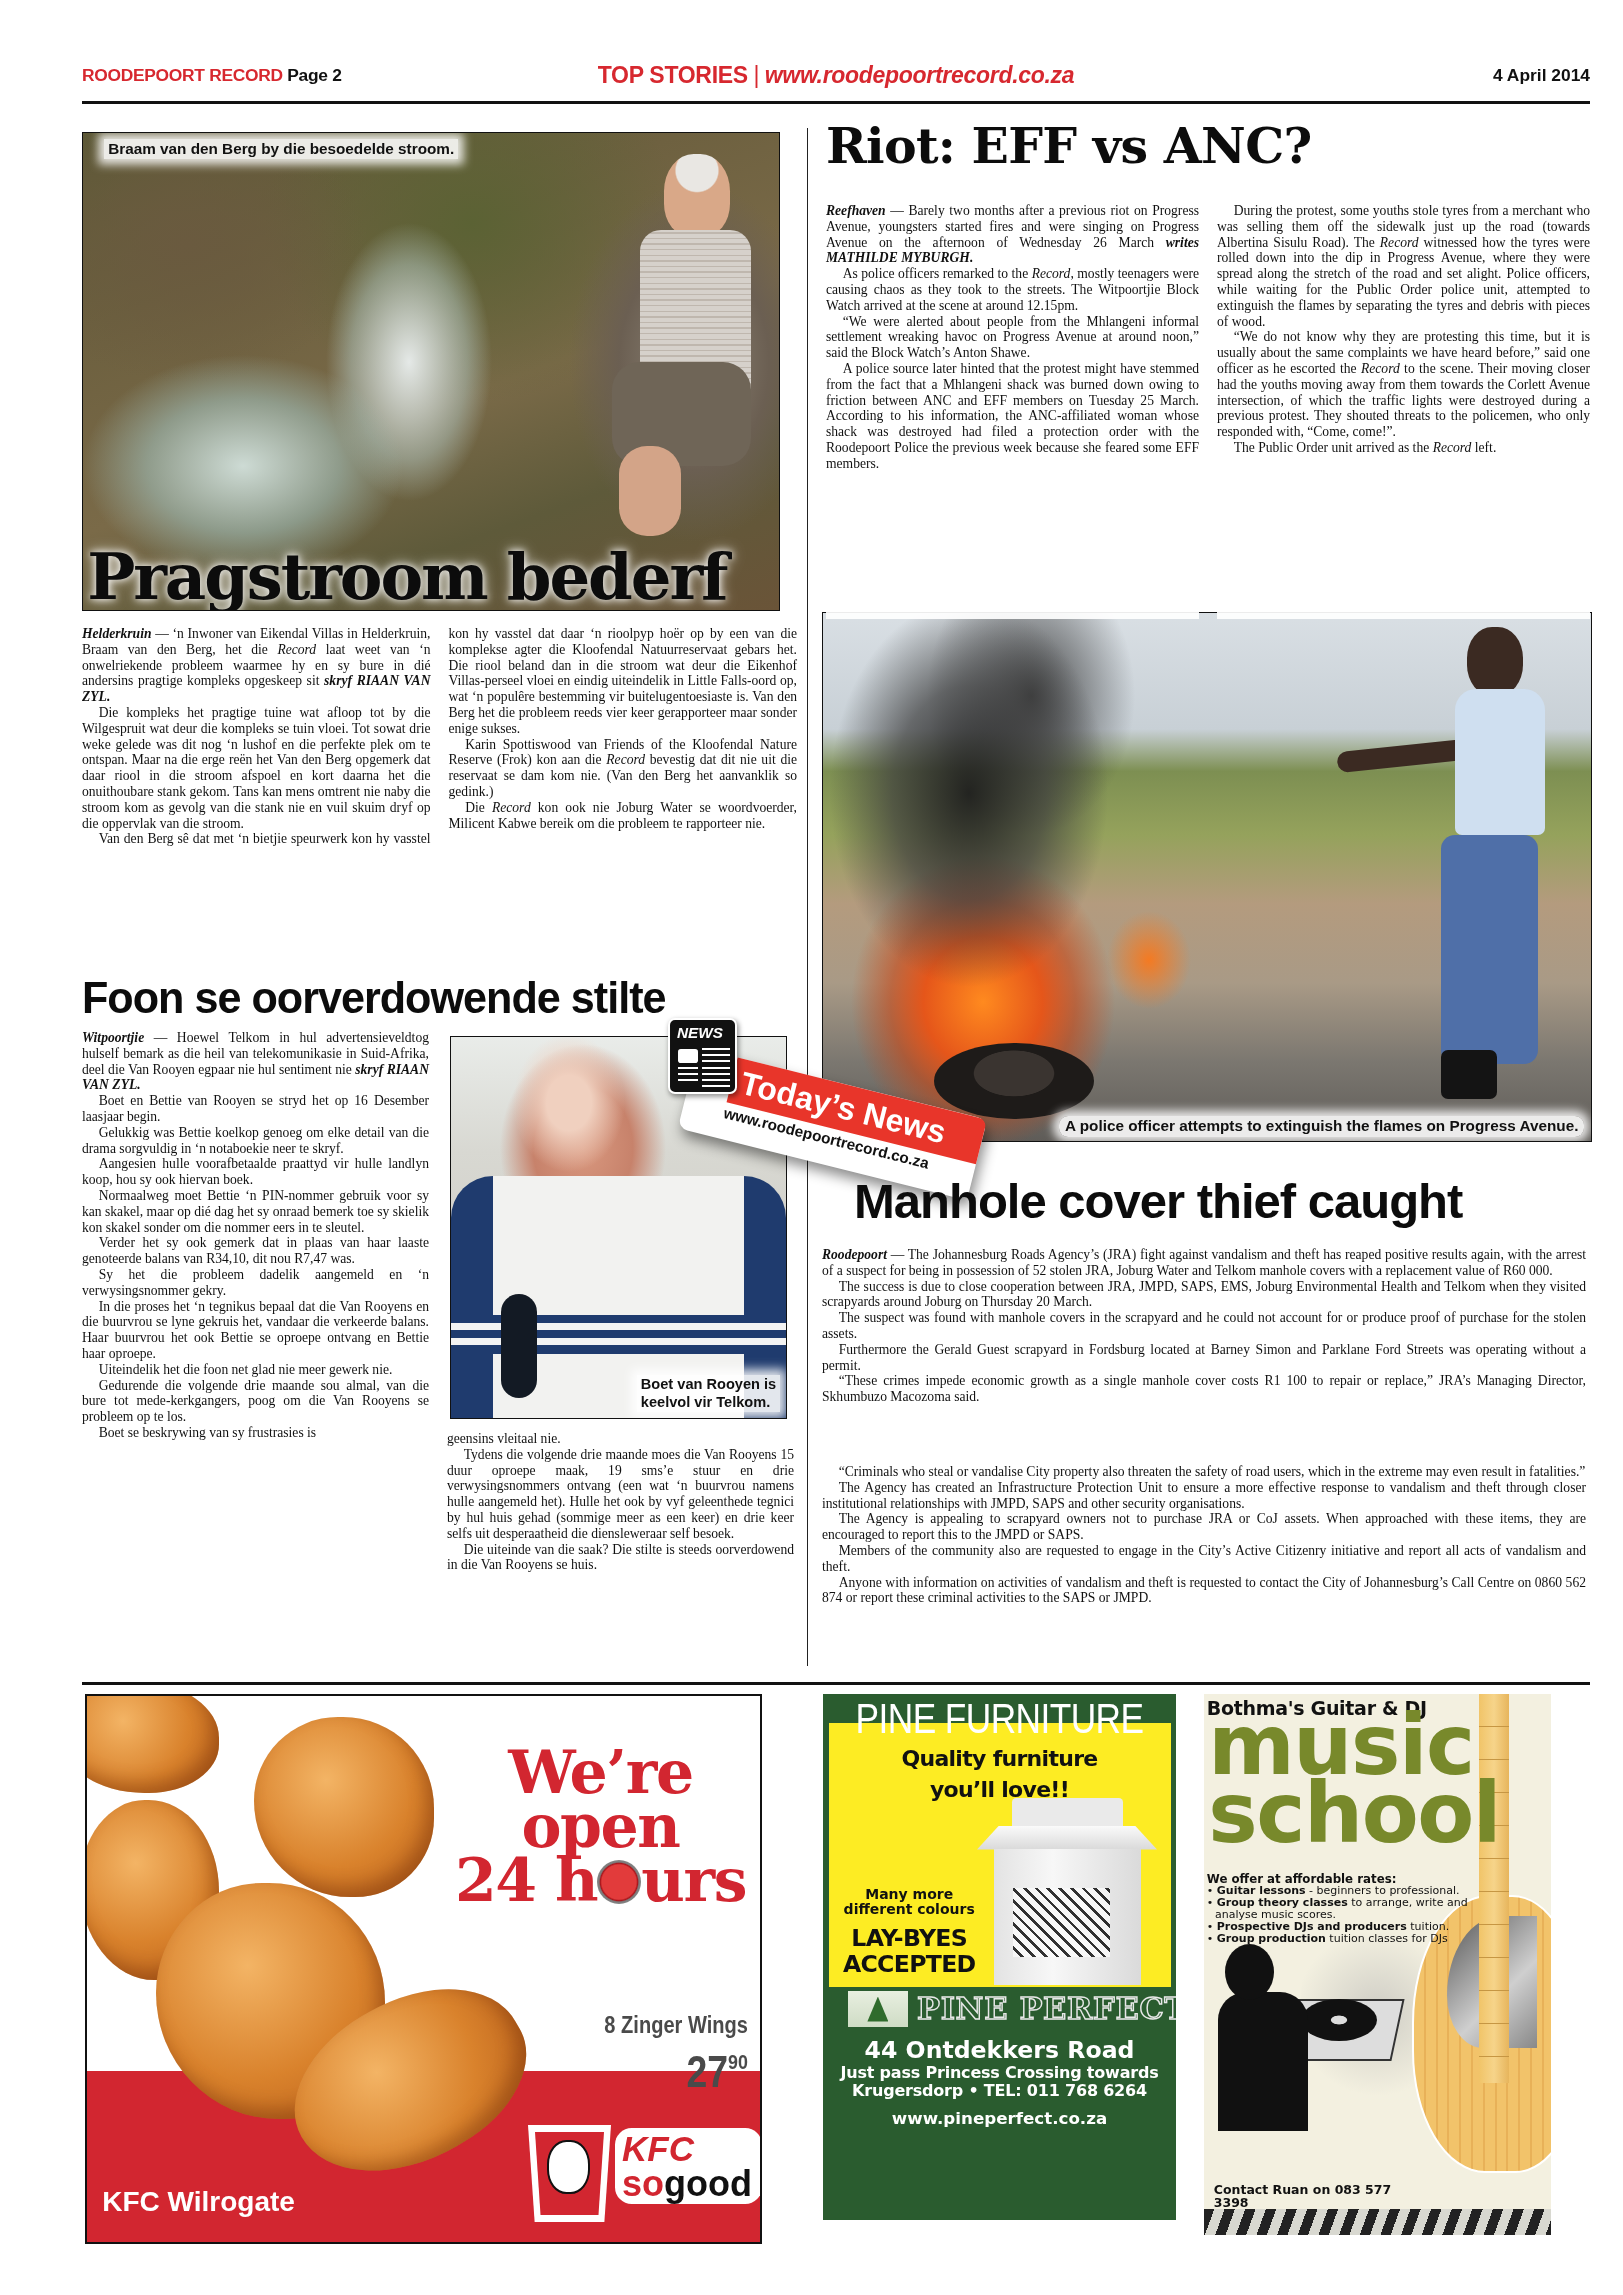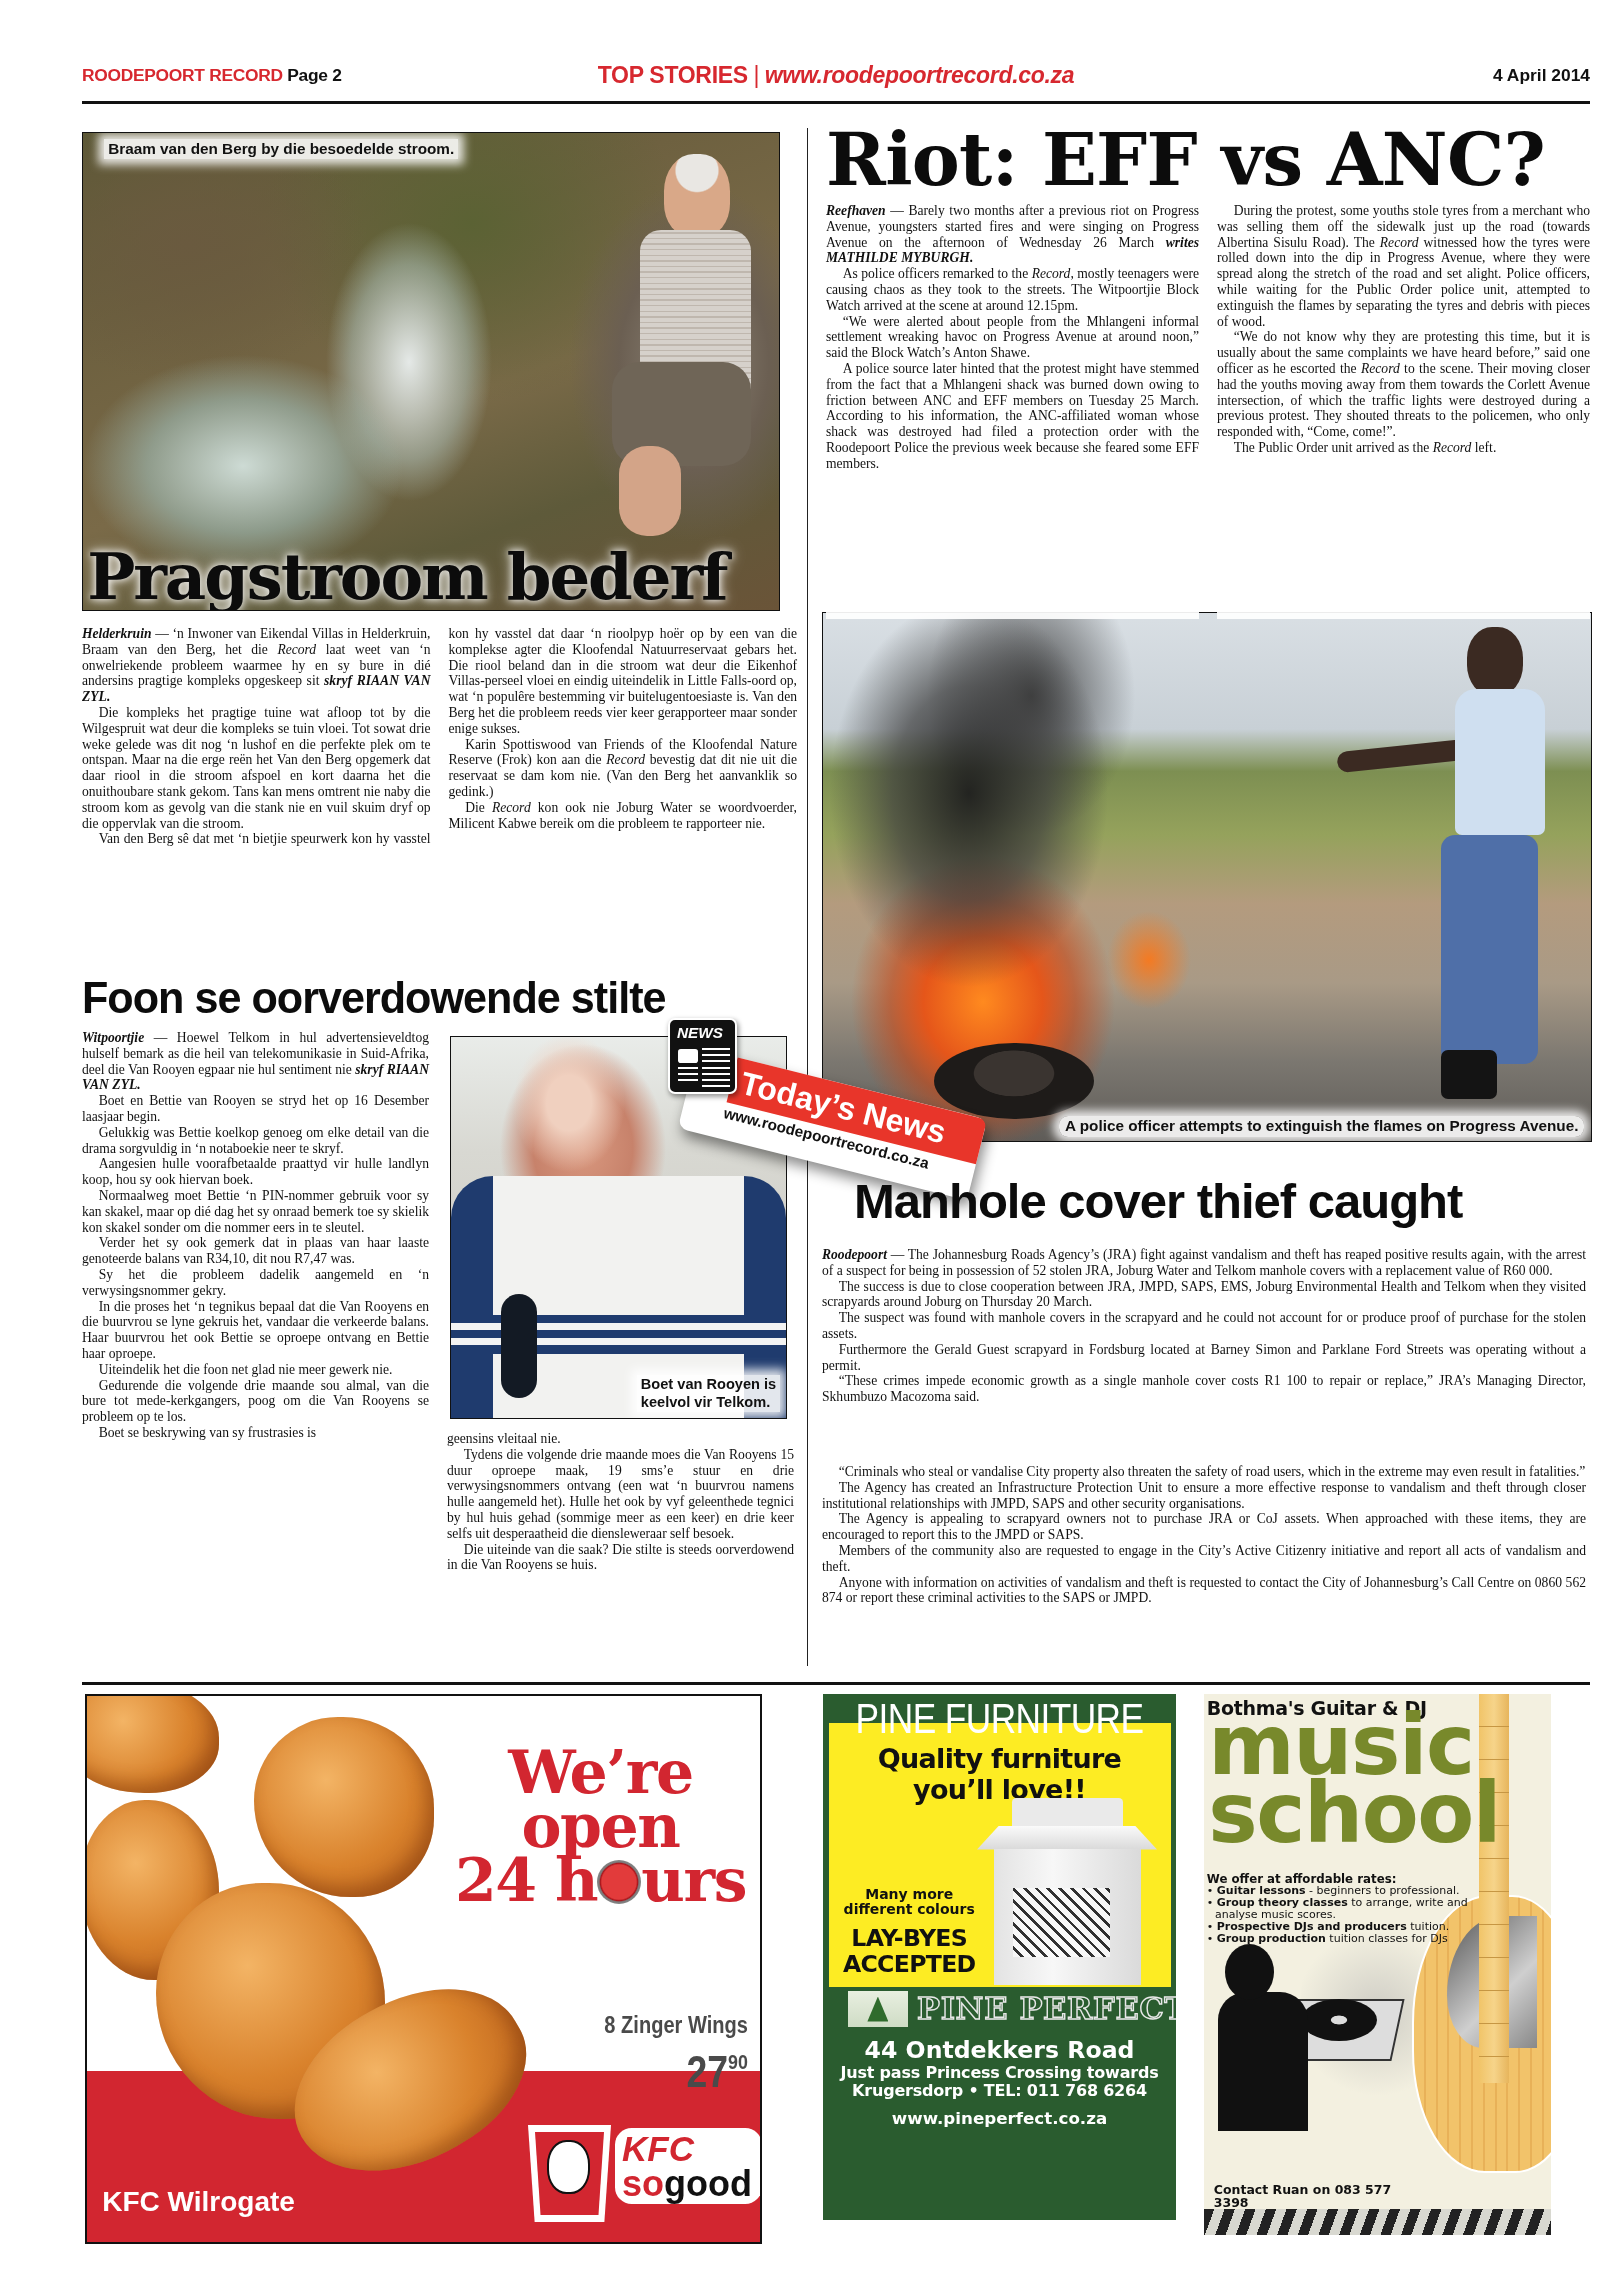--- a/index.html
+++ b/index.html
@@ -44,21 +44,21 @@
   
   .article-cols { position: absolute; display: flex; gap: 18px; }
   .col { flex: 1; font-size: 13.6px; line-height: 15.8px; text-align: justify; hyphens: auto; }
   .col p { text-indent: 16.7px; }
   .col p.lead { text-indent: 0; }
   .col .dateline { font-style: italic; font-weight: bold; }
   .col .byline { font-style: italic; font-weight: bold; }
   .col em { font-style: italic; }
 
   
-  .riot-headline { position: absolute; left: 826px; top: 117px; font-family: "DejaVu Serif", serif; font-weight: bold; font-size: 72px; letter-spacing: -0.7px; color: #0c0c0c; white-space: nowrap; }
+  .riot-headline { position: absolute; left: 826px; top: 117px; font-family: "DejaVu Serif", serif; font-weight: bold; font-size: 49px; letter-spacing: -0.7px; color: #0c0c0c; white-space: nowrap; }
   .riot-photo { left: 822px; top: 612px; width: 770px; height: 530px; border: 1.4px solid #111;
     background:
       radial-gradient(ellipse 139px 194px at 146px 180px, rgba(30,30,30,0.95), rgba(60,60,60,0.7) 55%, transparent 100%),
       radial-gradient(ellipse 104px 139px at 208px 83px, rgba(50,50,50,0.9), transparent 100%),
       radial-gradient(ellipse 132px 146px at 160px 389px, #ff8a1f, #e5561a 45%, rgba(200,70,20,0.6) 70%, transparent 100%),
       radial-gradient(ellipse 42px 49px at 326px 347px, #f47a22, transparent 100%),
       linear-gradient(180deg, #d9dfe4 0%, #c8d0d6 22%, #7d8f52 30%, #95a25c 42%, #b49b7e 55%, #a99a86 70%, #7b7770 85%, #5f5c58 100%);
   }
   .tyre { position: absolute; left: 111px; top: 430px; width: 160px; height: 76px; border-radius: 50%; background: radial-gradient(ellipse at 50% 40%, #3a3430 0 35%, #1e1b19 36% 100%); }
   .officer { position: absolute; left: 590px; top: 14px; width: 153px; height: 486px; }
@@ -120,21 +120,21 @@
   .kfc .logo .face { position: absolute; left: 19.4px; top: 15.3px; width: 43px; height: 54px; border-radius: 45%; background: #fff; border: 2.1px solid #111; }
   .kfc .logo .word { position: absolute; left: 87px; top: 2.8px; background: #fff; border-radius: 16.7px; padding: 2.8px 9.7px 2.8px 7px; }
   .kfc .logo .kfcw { font-family: "Liberation Sans", sans-serif; font-weight: bold; font-style: italic; font-size: 35px; line-height: 35px; color: #d22630; }
   .kfc .logo .sog { font-family: "Liberation Sans", sans-serif; font-weight: bold; font-size: 36px; line-height: 36px; color: #111; }
   .kfc .logo .sog .so { color: #d22630; }
 
   
   .pine { left: 823px; top: 1694px; width: 353px; height: 526px; background: #2a5c2f; }
   .pine .title { position: absolute; left: 0; top: 0; width: 100%; text-align: center; font-family: "Liberation Sans", sans-serif; font-size: 43px; color: #ffffff; letter-spacing: -0.7px; transform: scaleX(0.82); line-height: 49px; }
   .pine .yellow { position: absolute; left: 5.6px; top: 29px; width: 342px; height: 264px; background: #fdec23; }
-  .pine .tag { position: absolute; left: 0; top: 50px; width: 100%; text-align: center; font-family: "DejaVu Sans", sans-serif; font-weight: bold; font-size: 27px; line-height: 30.5px; color: #111; letter-spacing: -0.7px; }
+  .pine .tag { position: absolute; left: 0; top: 50px; width: 100%; text-align: center; font-family: "DejaVu Sans", sans-serif; font-weight: bold; font-size: 22px; line-height: 30.5px; color: #111; letter-spacing: -0.7px; }
   .pine .cabinet { position: absolute; left: 154px; top: 104px; width: 180px; height: 187px; }
   .pine .cabinet .top { position: absolute; left: 0; top: 28px; width: 180px; height: 23.6px; background: linear-gradient(180deg, #fafafa, #d9d9d9); clip-path: polygon(12% 0,88% 0,100% 100%,0 100%); }
   .pine .cabinet .back { position: absolute; left: 35px; top: 0; width: 111px; height: 30.5px; background: #eaeaea; border-radius: 4.2px 4.2px 0 0; }
   .pine .cabinet .body { position: absolute; left: 16.7px; top: 51px; width: 147px; height: 136px; background: linear-gradient(90deg, #e3e3e3, #f7f7f7 40%, #dadada); }
   .pine .cabinet .lattice { position: absolute; left: 36px; top: 90px; width: 97px; height: 69px; background: repeating-linear-gradient(45deg, #fafafa 0 5.6px, #111 5.6px 8.3px), #fafafa; opacity: 0.85; }
   .pine .left-copy { position: absolute; left: 9.7px; top: 193px; width: 153px; text-align: center; font-family: "DejaVu Sans", sans-serif; font-weight: bold; color: #111; }
   .pine .left-copy .a { font-size: 14px; line-height: 15.3px; }
   .pine .left-copy .b { font-size: 23.6px; line-height: 26px; margin-top: 7px; letter-spacing: -0.7px; }
   .pine .brand-row { position: absolute; left: 25px; top: 297px; width: 305px; height: 39px; }
   .pine .brand-row .logo { position: absolute; left: 0; top: 0; width: 60px; height: 36px; background: linear-gradient(180deg, #e8efe0, #cfdcc5); }

